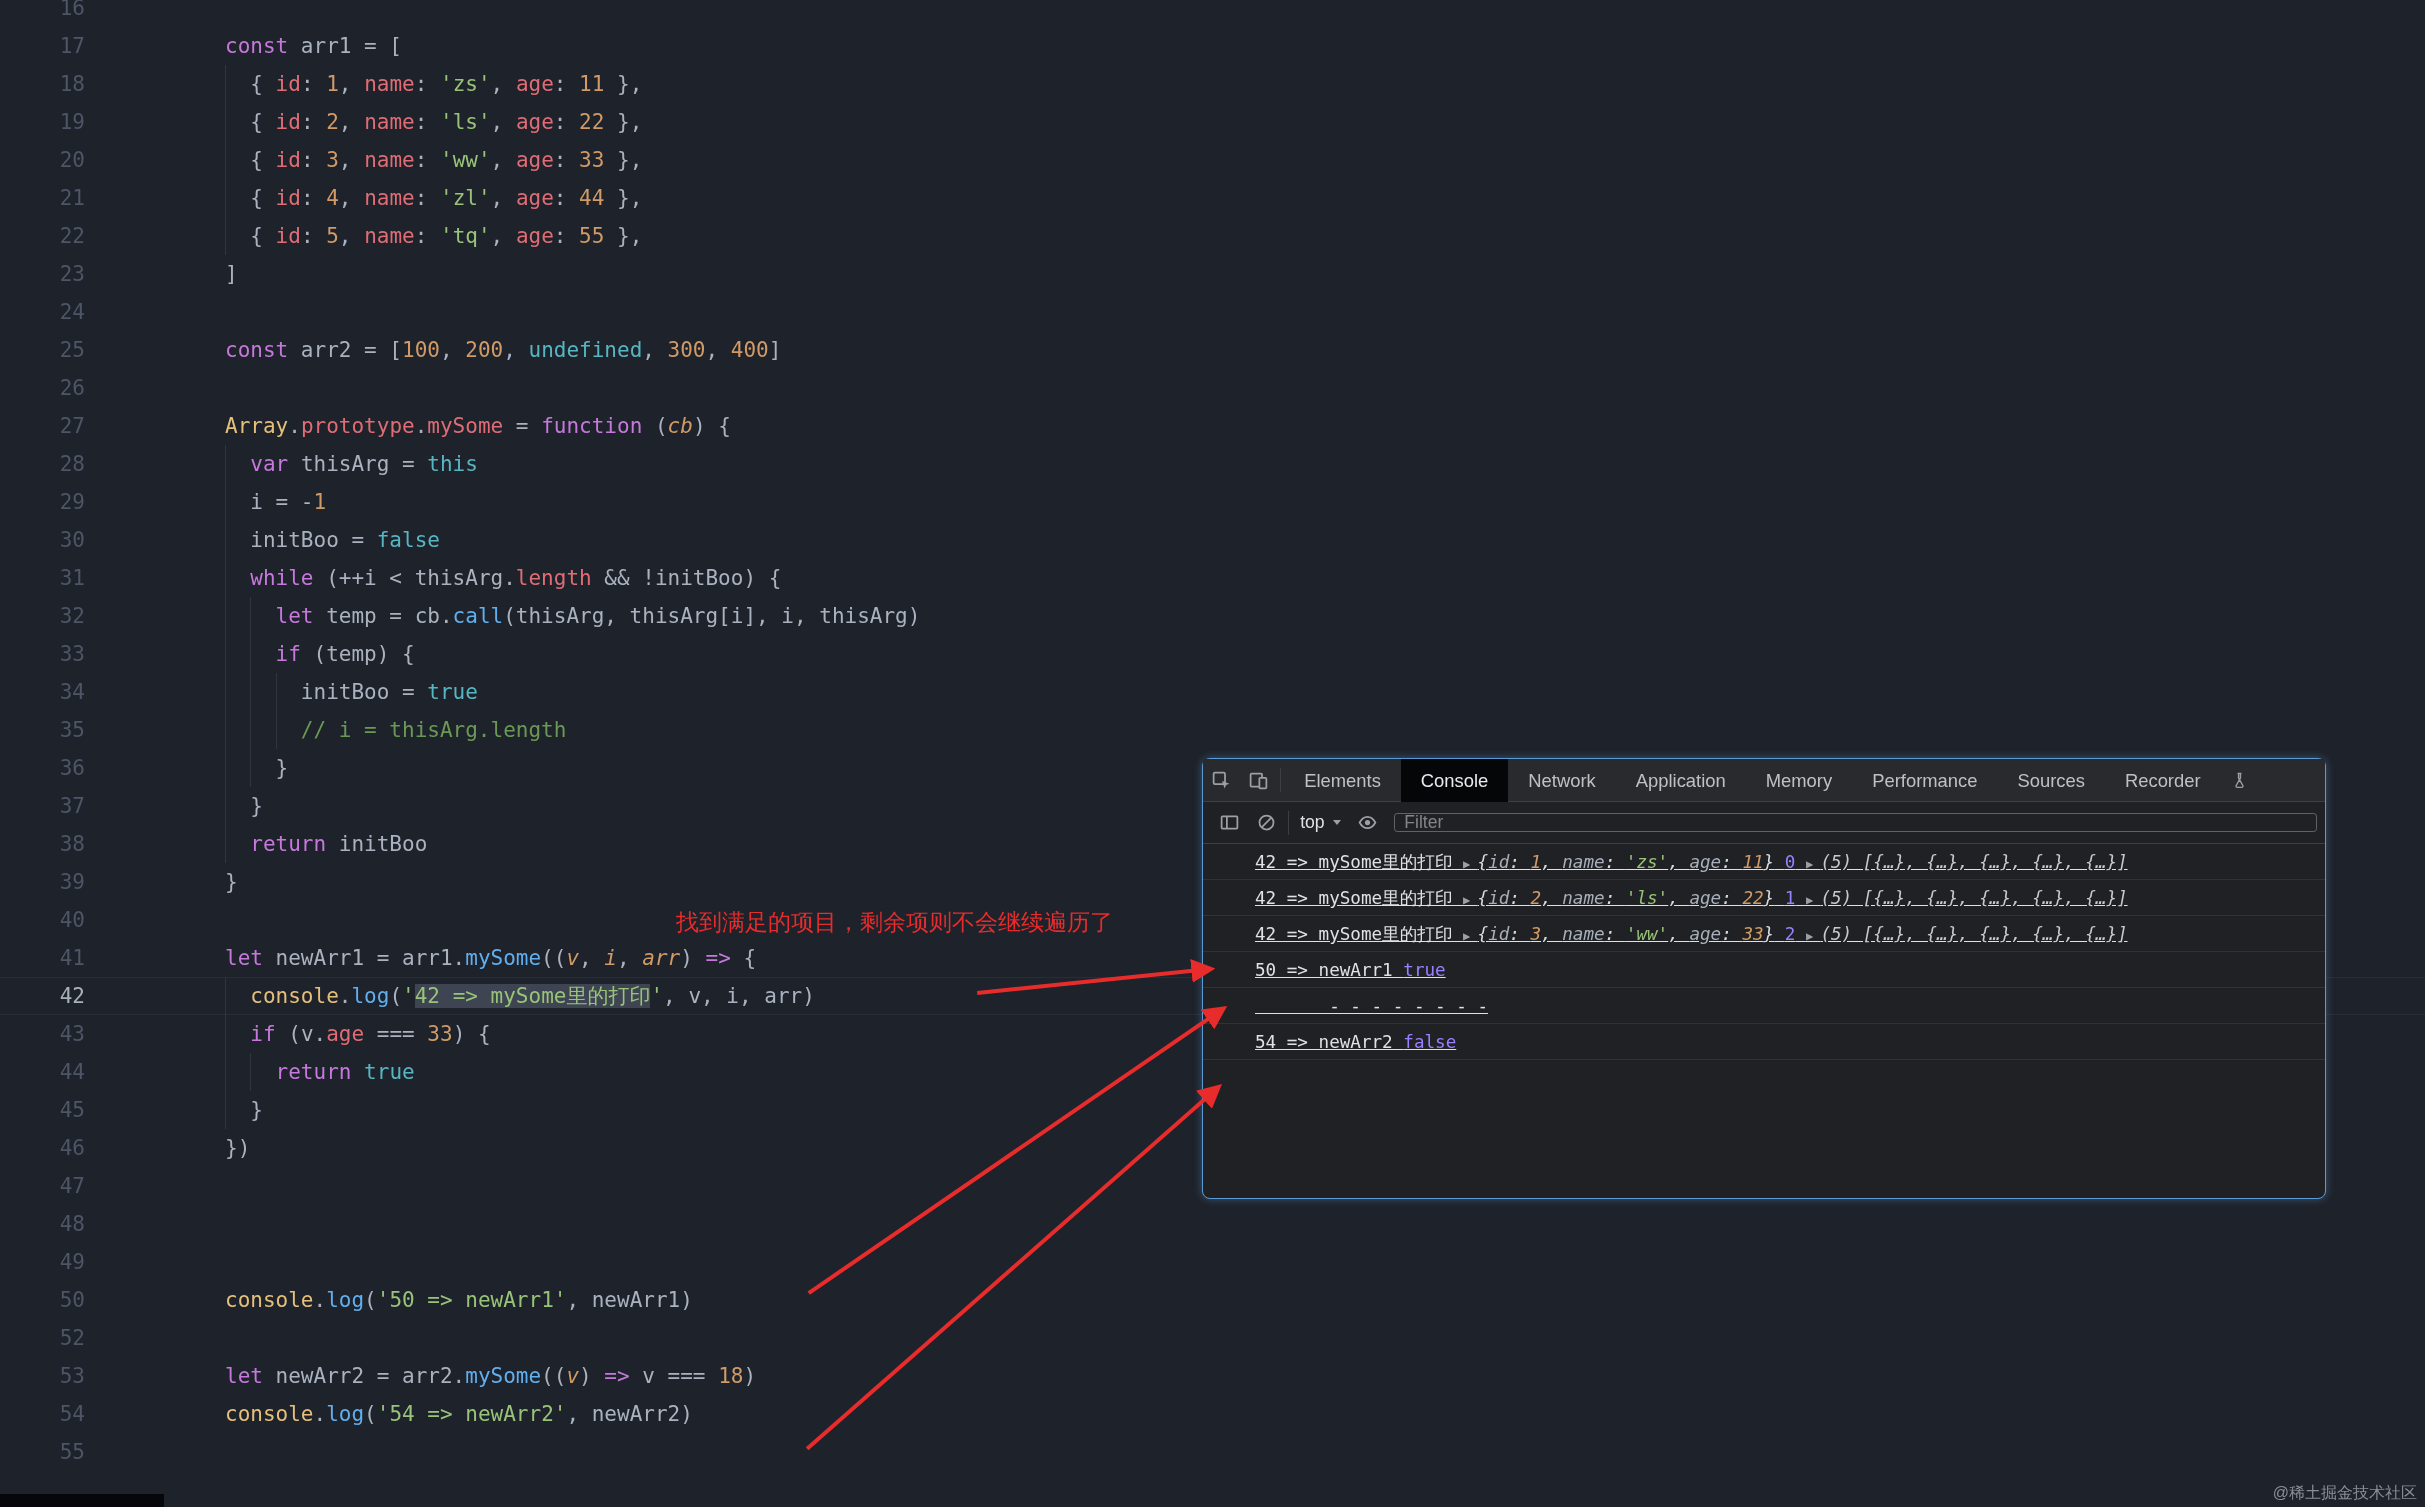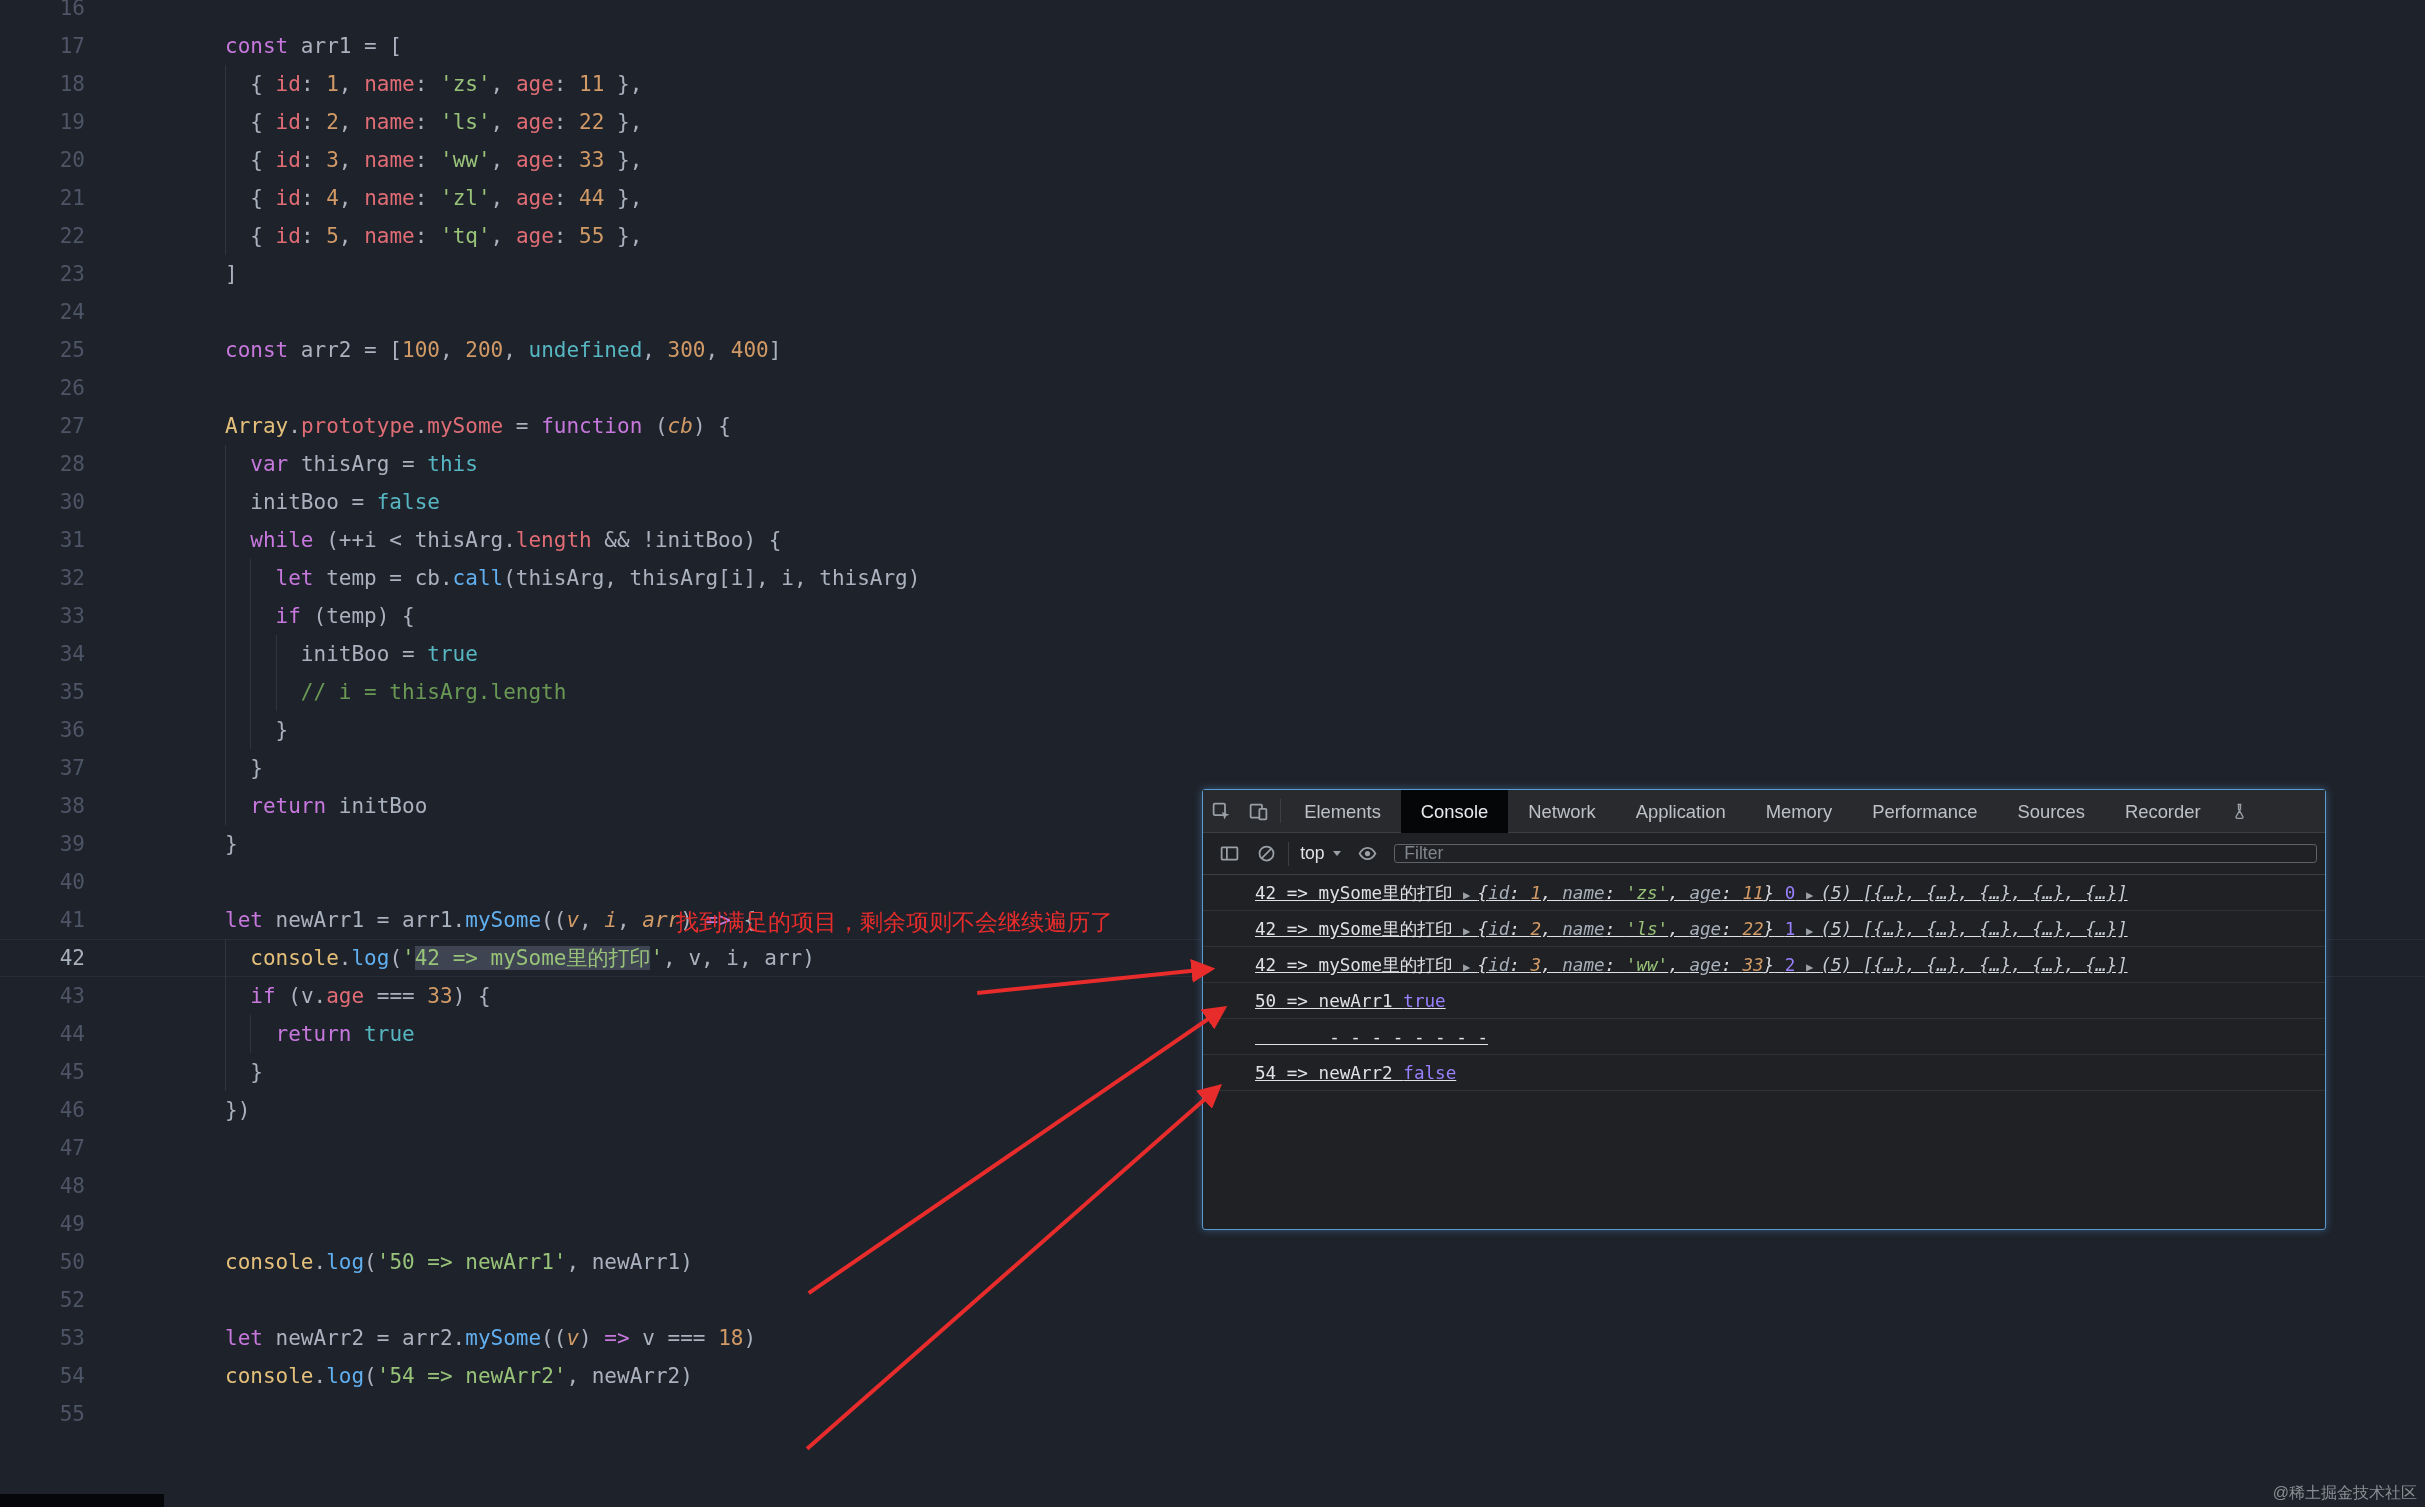--- a/index.html
+++ b/index.html
@@ -25,22 +25,22 @@
   .s-cls { color:#e5c07b; }
   .s-prop{ color:#e06c75; }
   .s-cmt { color:#6a9955; }
   .s-pl  { color:#abb2bf; }
   .s-par { color:#d19a66; font-style:italic; }
   .s-sel { color:#98c379; background:#3e4451; }
 
   .blackbar { position:absolute; left:0; bottom:0; width:164px; height:13px; background:#05070a; }
 
   
-  .devtools { position:absolute; left:1202px; top:789px; width:1124px; height:441px;
-              background:#202124; border:1.6px solid #5b9bd5; border-radius:3px;
+  .devtools { position:absolute; left:1202px; top:758px; width:1124px; height:441px;
+              background:#202124; border:1.6px solid #5b9bd5; border-radius:8px;
               box-shadow:0 0 8px rgba(91,155,213,.45); display:flex; flex-direction:column; }
   .dt-tabbar { height:43px; background:#292a2d; display:flex; align-items:center;
                border-bottom:0.8px solid #3c4043; flex:0 0 auto; }
   .dt-iconbtn { width:37px; height:43px; display:flex; align-items:center; justify-content:center; flex:0 0 auto; }
   .dt-sep { width:0.8px; height:24px; background:#3c4043; margin:0 3.2px; flex:0 0 auto; }
   .dt-tabs { display:flex; height:100%; }
   .dt-tab { padding:0 20px; height:43px; line-height:43px; color:#bdc1c6; font-size:18.4px; white-space:nowrap; }
   .dt-tab.active { background:#050608; color:#e8eaed; }
   .dt-toolbar { height:42px; display:flex; align-items:center; border-bottom:0.8px solid #3c4043;
                 padding:0 8px; flex:0 0 auto; }
@@ -120,20 +120,24 @@
       </div>
       <div class="code-line">
         <span class="gutter">27</span>
         <span class="code"><span class="s-cls">Array</span><span class="s-pl">.</span><span class="s-prop">prototype</span><span class="s-pl">.</span><span class="s-prop">mySome</span><span class="s-pl"> = </span><span class="s-kw">function</span><span class="s-pl"> (</span><span class="s-par">cb</span><span class="s-pl">) {</span></span>
       </div>
       <div class="code-line">
         <span class="gutter">28</span>
         <span class="code"><span class="guide" style="left: 0ch;"></span><span class="s-pl">  </span><span class="s-kw">var</span><span class="s-pl"> thisArg = </span><span class="s-cyan">this</span></span>
       </div>
       <div class="code-line">
+        <span class="gutter">29</span>
+        <span class="code"><span class="guide" style="left: 0ch;"></span><span class="s-pl">  i = -</span><span class="s-num">1</span></span>
+      </div>
+      <div class="code-line">
         <span class="gutter">30</span>
         <span class="code"><span class="guide" style="left: 0ch;"></span><span class="s-pl">  initBoo = </span><span class="s-cyan">false</span></span>
       </div>
       <div class="code-line">
         <span class="gutter">31</span>
         <span class="code"><span class="guide" style="left: 0ch;"></span><span class="s-pl">  </span><span class="s-kw">while</span><span class="s-pl"> (++i &lt; thisArg.</span><span class="s-prop">length</span><span class="s-pl"> &amp;&amp; !initBoo) {</span></span>
       </div>
       <div class="code-line">
         <span class="gutter">32</span>
         <span class="code"><span class="guide" style="left: 0ch;"></span><span class="guide" style="left: 2ch;"></span><span class="s-pl">    </span><span class="s-kw">let</span><span class="s-pl"> temp = cb.</span><span class="s-fn">call</span><span class="s-pl">(thisArg, thisArg[i], i, thisArg)</span></span>

